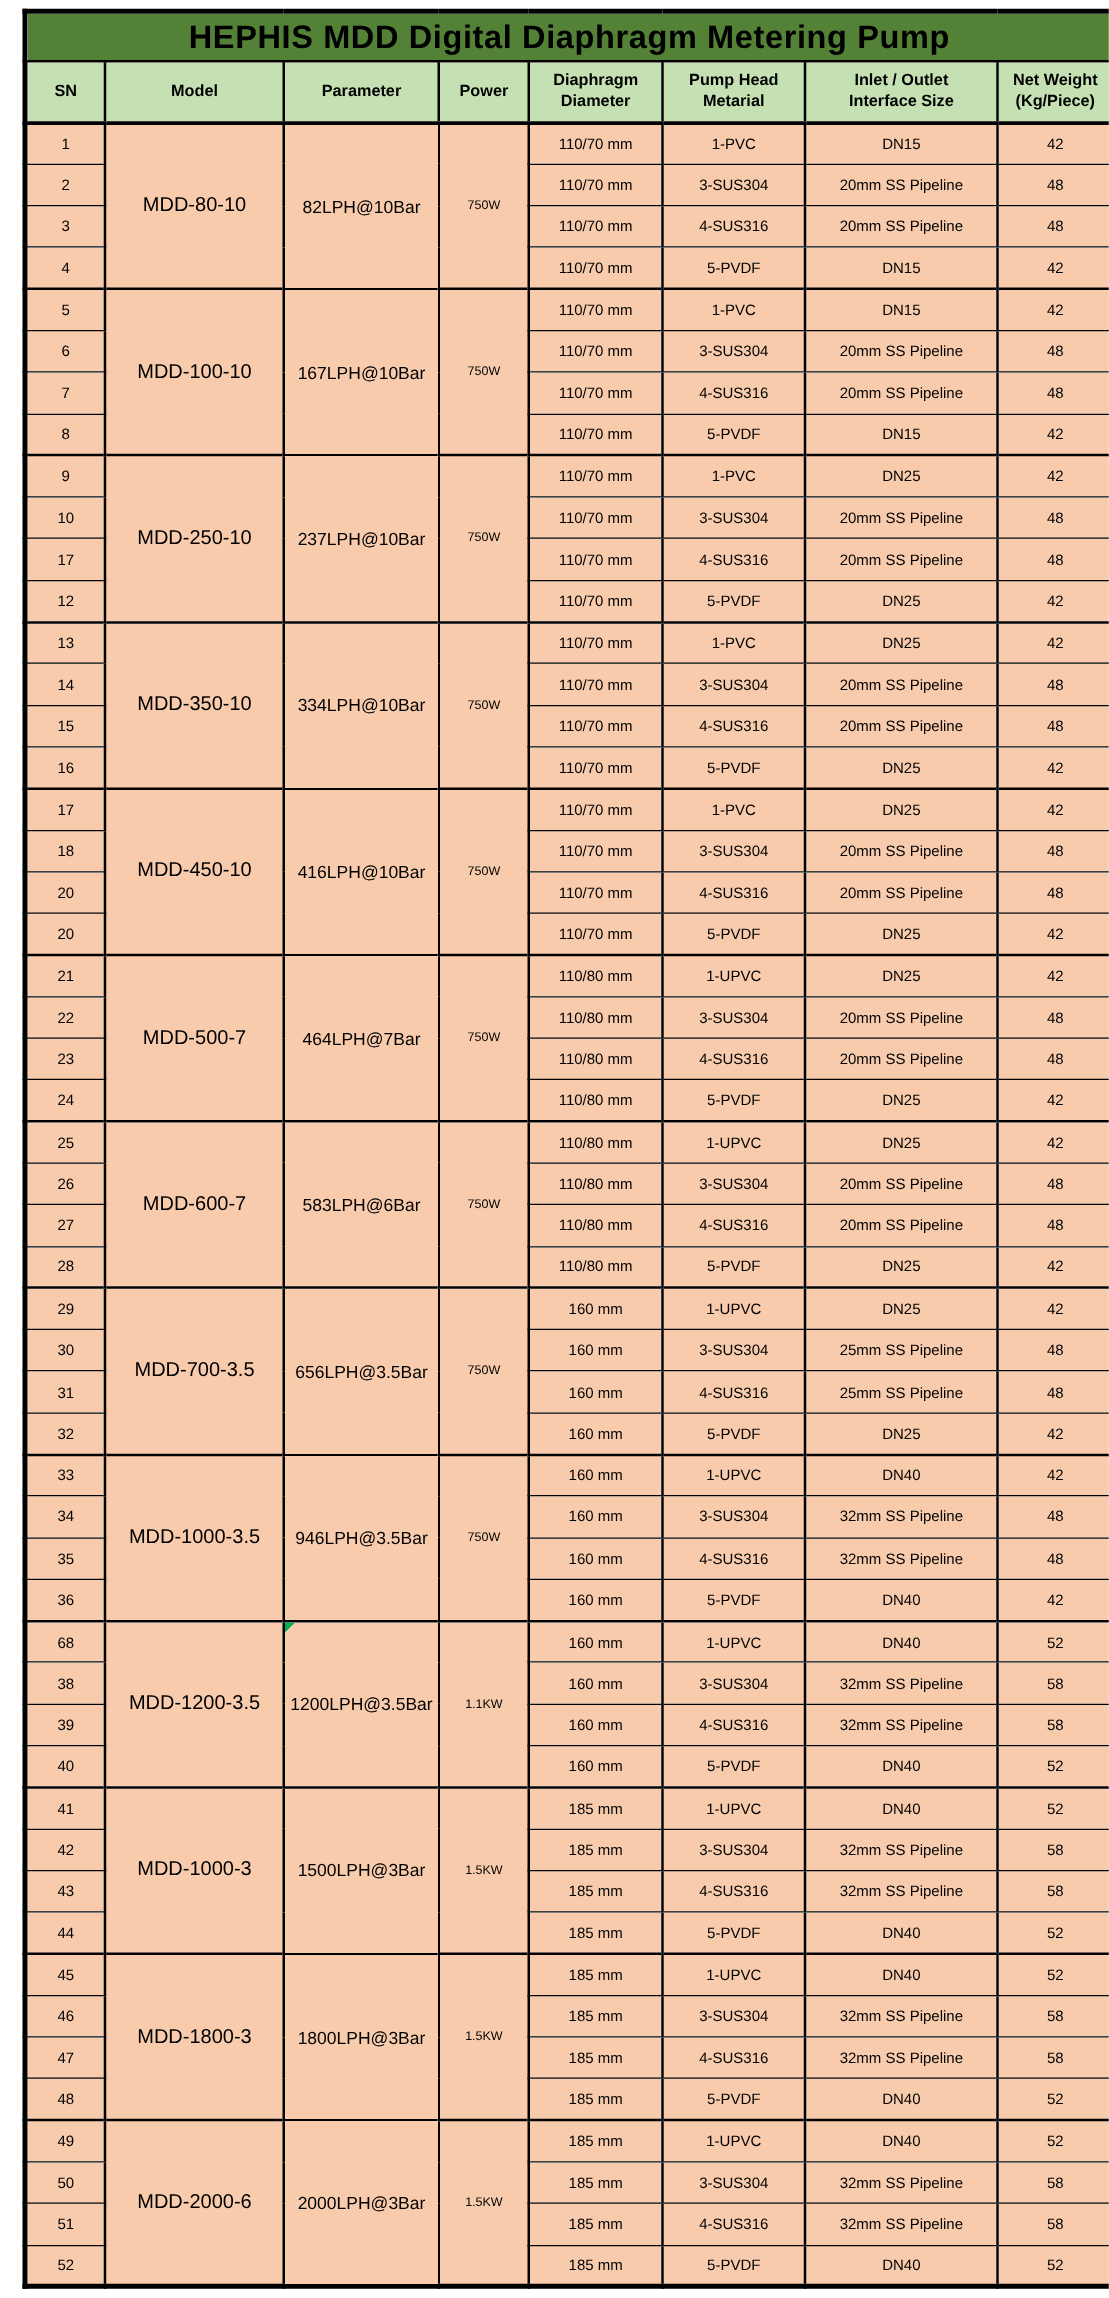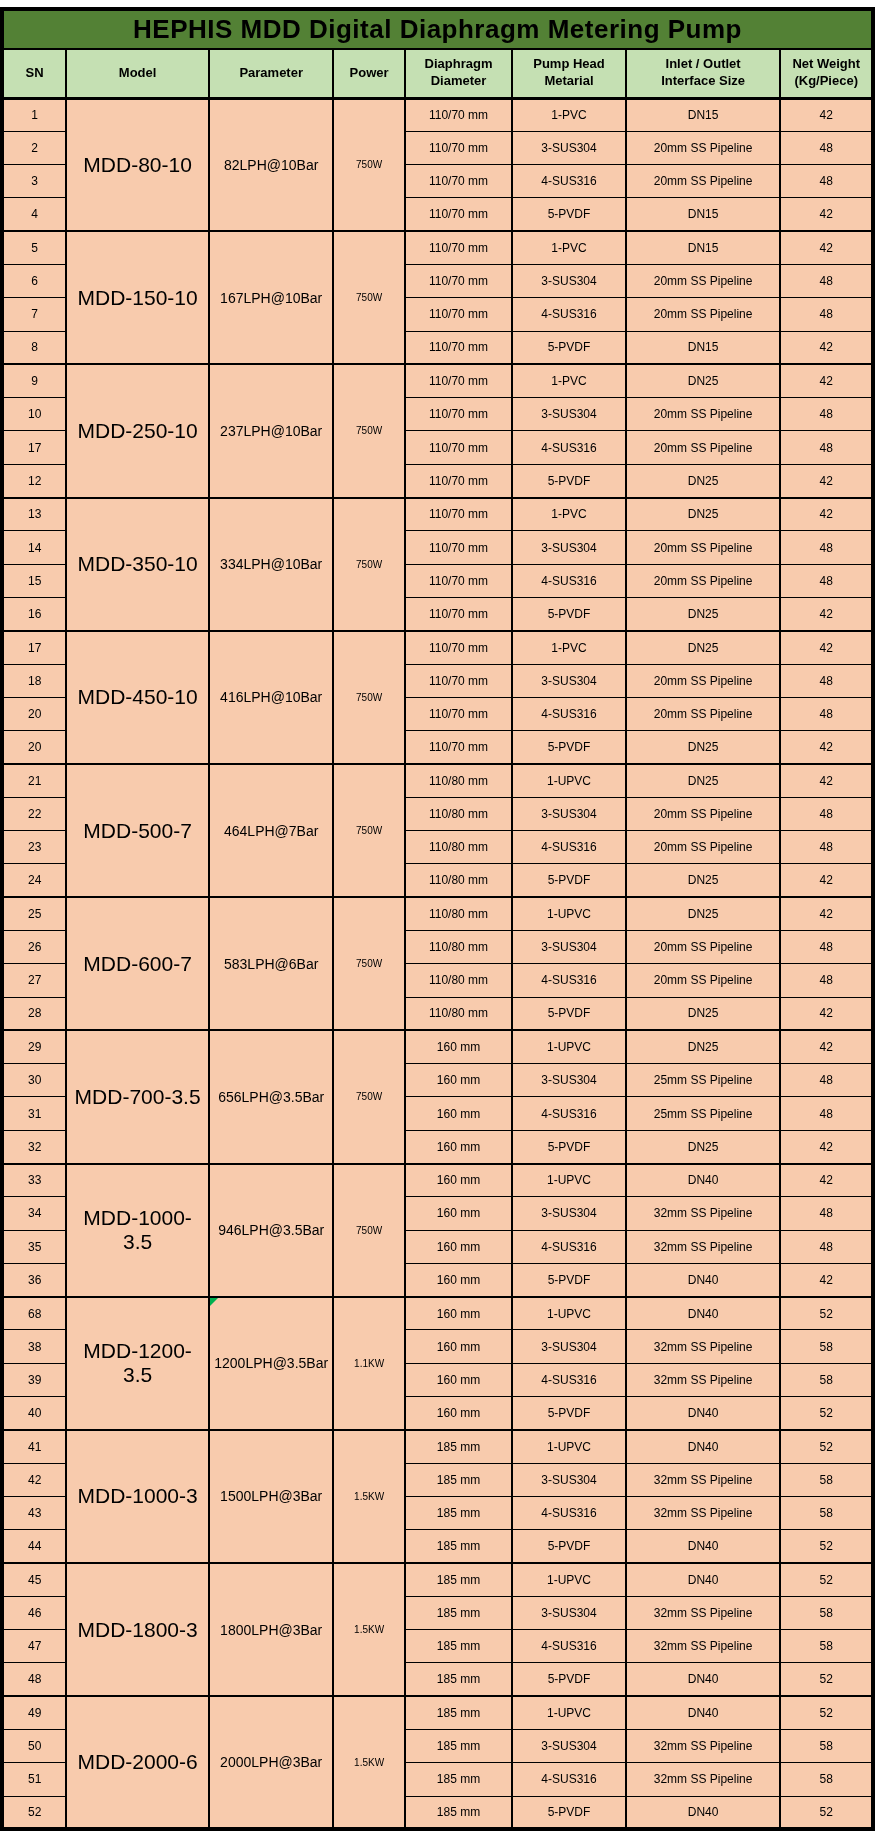--- a/index.html
+++ b/index.html
@@ -5,21 +5,21 @@
   :root {
     --title-bg: #538135;
     --header-bg: #c5e0b3;
     --body-bg: #f8cbad;
     --border-color: #000000;
     --marker-green: #00b050;
   }
   * { box-sizing: border-box; }
   html, body { margin: 0; padding: 0; background: #ffffff; }
   body { font-family: "Liberation Sans", sans-serif; color: #000; }
-  .page { width: 839px; padding: 7px 0; }
+  .page { width: 839px; padding: 7px 18px; }
   table.spec {
     border-collapse: collapse;
     width: 875px;
     table-layout: fixed;
     border: 4px solid var(--border-color);
   }
   td, th {
     border: 2px solid var(--border-color);
     border-top-width: 1px;
     border-bottom-width: 1px;
@@ -41,21 +41,21 @@
     background: var(--header-bg);
     height: 49px;
     font-size: 13px;
     font-weight: bold;
     line-height: 1.3;
     white-space: pre-line;
     border-bottom-width: 3px;
   }
   tbody tr { height: 33.3px; }
   tbody td { background: var(--body-bg); font-size: 12px; }
-  td.model-cell { font-size: 21px; }
+  td.model-cell { font-size: 16px; }
   td.param-cell { font-size: 14px; position: relative; }
   td.power-cell { font-size: 10px; }
   tr.group-start td { border-top-width: 2px; }
   .corner-marker {
     position: absolute;
     left: 0;
     top: 0;
     width: 0;
     height: 0;
     border-top: 8px solid var(--marker-green);
@@ -123,21 +123,21 @@
         </tr>
         <tr>
           <td class="sn-cell">4</td>
           <td class="diaphragm-cell">110/70 mm</td>
           <td class="material-cell">5-PVDF</td>
           <td class="interface-cell">DN15</td>
           <td class="weight-cell">42</td>
         </tr>
         <tr class="group-start">
           <td class="sn-cell">5</td>
-          <td class="model-cell" rowspan="4">MDD-150-10</td>
+          <td class="model-cell" rowspan="4">MDD-100-10</td>
           <td class="param-cell" rowspan="4">167LPH@10Bar</td>
           <td class="power-cell" rowspan="4">750W</td>
           <td class="diaphragm-cell">110/70 mm</td>
           <td class="material-cell">1-PVC</td>
           <td class="interface-cell">DN15</td>
           <td class="weight-cell">42</td>
         </tr>
         <tr>
           <td class="sn-cell">6</td>
           <td class="diaphragm-cell">110/70 mm</td>

